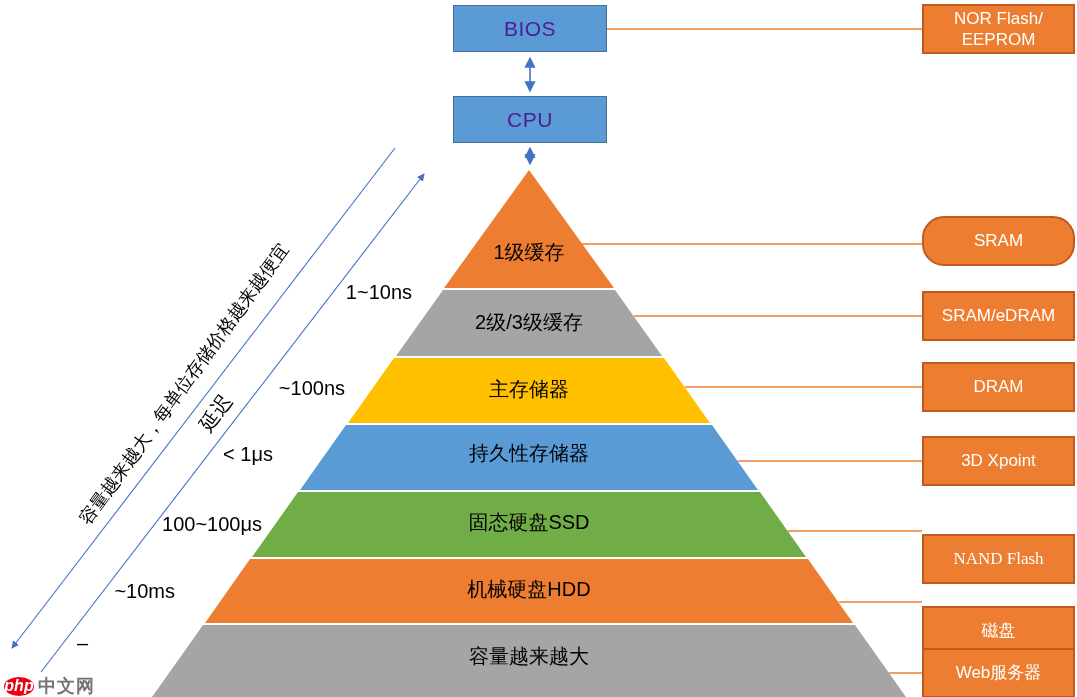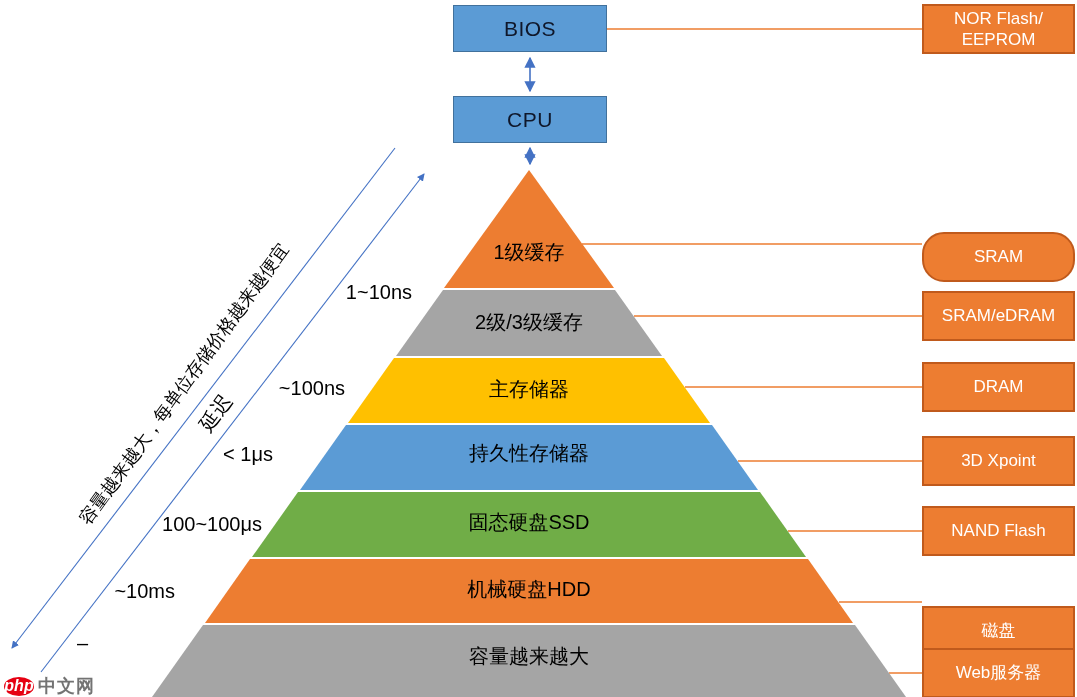--- a/index.html
+++ b/index.html
@@ -4,21 +4,21 @@
 <style>
   * { margin:0; padding:0; box-sizing:border-box; }
   html,body { background:#fff; }
   body { font-family:"Liberation Sans","DejaVu Sans",sans-serif; }
   .canvas { position:relative; width:1077px; height:697px; background:#fff; overflow:hidden; }
 
   svg.lines { position:absolute; left:0; top:0; width:1077px; height:697px; }
 
   
   .fbox { position:absolute; left:453px; width:154px; height:47px;
-          background:#5B9BD5; border:1.5px solid #41719C; color:#0f172a;
+          background:#5B9BD5; border:1.5px solid #41719C; color:#4c1d95;
           display:flex; align-items:center; justify-content:center;
           font-size:21px; letter-spacing:.5px; }
   .fbox.bios { top:5px; }
   .fbox.cpu  { top:96px; }
 
   
   .pyramid { position:absolute; left:152px; top:170px; width:754px; height:527px; }
   .layer { position:absolute; inset:0; }
   .l1 { clip-path:polygon(377px 0px, 462px 118px, 292px 118px); }
   .l2 { clip-path:polygon(291px 120px, 463px 120px, 510px 186px, 244px 186px); }
@@ -30,22 +30,22 @@
   .plabel { position:absolute; left:377px; transform:translate(-50%,-50%);
             font-size:20px; color:#000; white-space:nowrap; font-weight:500; }
   .pl1{top:82px;} .pl2{top:152px;} .pl3{top:219px;} .pl4{top:283px;}
   .pl5{top:352px;} .pl6{top:419px;} .pl7{top:486px;}
 
   
   .rbox { position:absolute; left:922px; width:153px; height:50px;
           background:#ED7D31; border:2px solid #C05A1C; color:#fff;
           display:flex; align-items:center; justify-content:center;
           text-align:center; font-size:17px; line-height:1.25; white-space:pre-line; }
-  .rb0{top:4px;}  .rb1{top:232px;border-radius:22px;} .rb2{top:291px;} .rb3{top:362px;}
-  .rb4{top:436px;} .rb5{top:506px;} .rb6{top:606px;} .rb7{top:648px;}
+  .rb0{top:4px;}  .rb1{top:216px;border-radius:22px;} .rb2{top:291px;} .rb3{top:362px;}
+  .rb4{top:436px;} .rb5{top:534px;font-family:Liberation Serif, serif;} .rb6{top:606px;} .rb7{top:648px;}
 
   
   .tick { position:absolute; transform:translate(-100%,-50%);
           font-size:20px; color:#000; white-space:nowrap; }
   .t0{left:412px; top:292px;} .t1{left:345px; top:388px;}
   .t2{left:273px; top:454px;} .t3{left:262px; top:524px;}
   .t4{left:175px; top:591px;} .t5{left:88px;  top:643px;}
 
   
   .axis-capacity { position:absolute; left:184px; top:384px;

